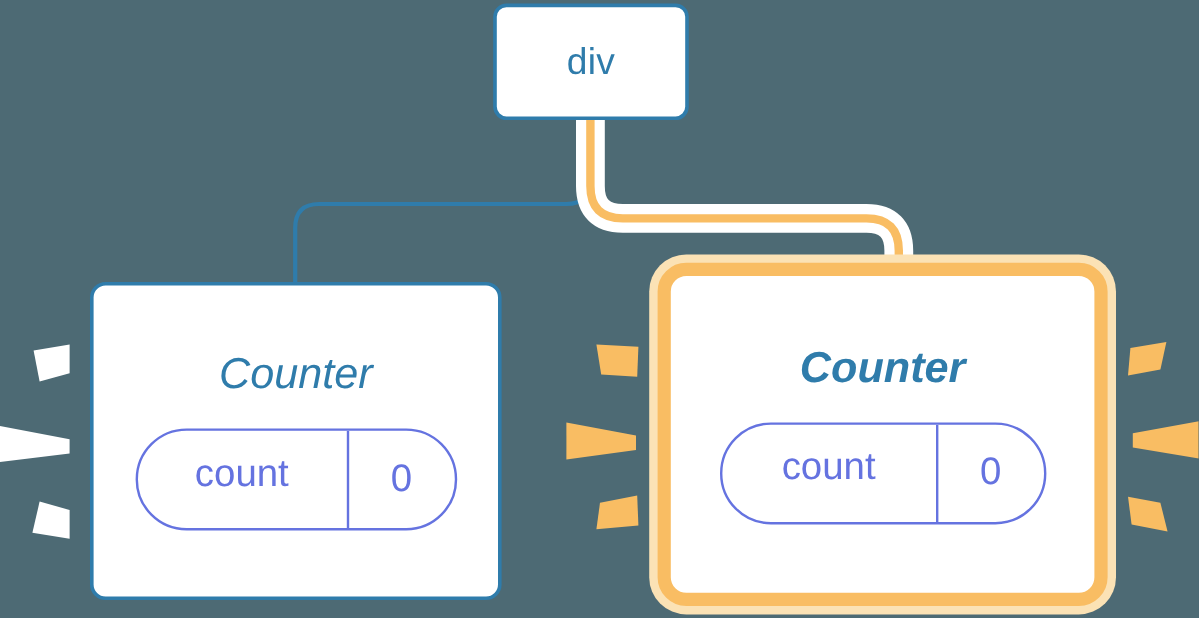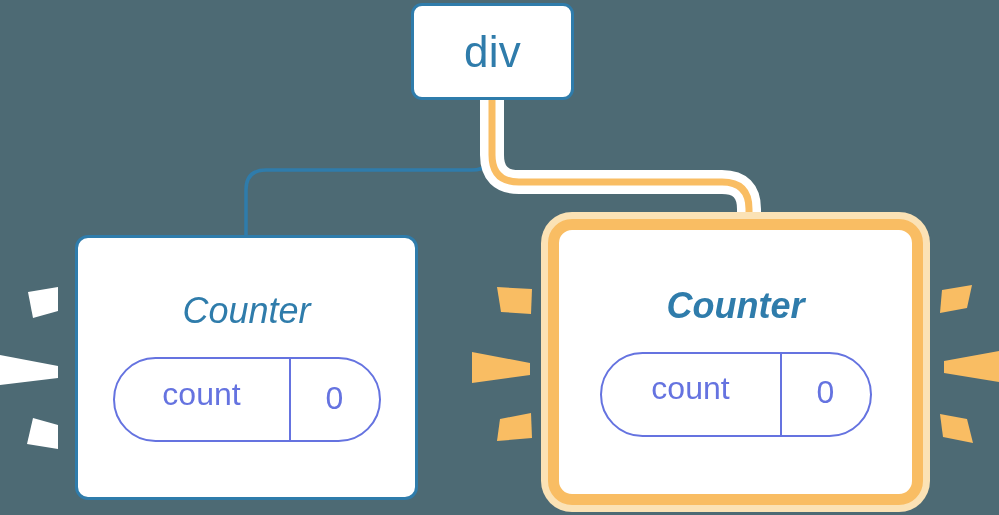--- a/index.html
+++ b/index.html
@@ -43,21 +43,21 @@
     border: 3px solid #2f7cab;
     border-radius: 11px;
     box-sizing: border-box;
     display: flex;
     align-items: center;
     justify-content: center;
     z-index: 6;
   }
   .node-div .label {
     color: #2f7cab;
-    font-size: 44px;
+    font-size: 31px;
     line-height: 1;
     letter-spacing: 0.2px;
   }
 
   
   .card {
     position: absolute;
     background: #ffffff;
     box-sizing: border-box;
     z-index: 6;

